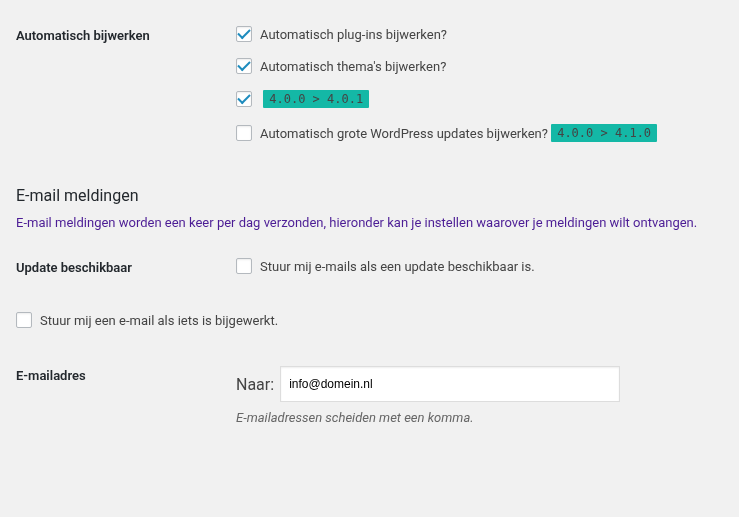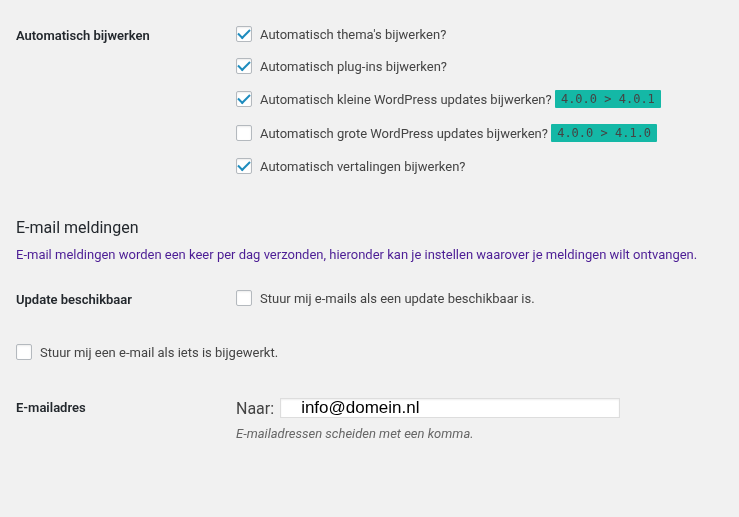--- a/index.html
+++ b/index.html
@@ -86,62 +86,57 @@
     display: flex;
     align-items: center;
   }
   .email-row label {
     font-size: 16px;
     color: #444;
     margin-right: 6px;
   }
   .email-row input {
     width: 340px;
-    padding: 4px 20px;
-    font-size: 17px;
+    padding: 4px 8px;
+    font-size: 12px;
     border: 1px solid #ddd;
     background: #fff;
     box-shadow: inset 0 1px 2px rgba(0,0,0,.07);
-    height: 20px;
+    height: 36px;
   }
   .hint {
     font-style: italic;
     color: #666;
     font-size: 13px;
     margin-top: 8px;
   }
   .row-gap { height: 26px; }
 </style>
 </head>
 <body>
 
 <div class="form-row">
   <div class="form-label">Automatisch bijwerken</div>
   <div class="form-field">
     <div class="checkbox-item">
       <span class="cb checked"></span>
+      <span>Automatisch plug-ins bijwerken?</span>
+    </div>
+    <div class="checkbox-item">
+      <span class="cb checked"></span>
       <span>Automatisch thema's bijwerken?</span>
     </div>
     <div class="checkbox-item">
       <span class="cb checked"></span>
-      <span>Automatisch plug-ins bijwerken?</span>
-    </div>
-    <div class="checkbox-item">
-      <span class="cb checked"></span>
-      <span>Automatisch kleine WordPress updates bijwerken?</span>
       &nbsp;<span class="code">4.0.0 &gt; 4.0.1</span>
     </div>
     <div class="checkbox-item">
       <span class="cb"></span>
       <span>Automatisch grote WordPress updates bijwerken?</span>
       &nbsp;<span class="code">4.0.0 &gt; 4.1.0</span>
-    </div>
-    <div class="checkbox-item">
-      <span class="cb checked"></span>
-      <span>Automatisch vertalingen bijwerken?</span>
     </div>
   </div>
 </div>
 
 <h2 class="section">E-mail meldingen</h2>
 <p class="desc">E-mail meldingen worden een keer per dag verzonden, hieronder kan je instellen waarover je meldingen wilt ontvangen.</p>
 
 <div class="form-row">
   <div class="form-label">Update beschikbaar</div>
   <div class="form-field">

